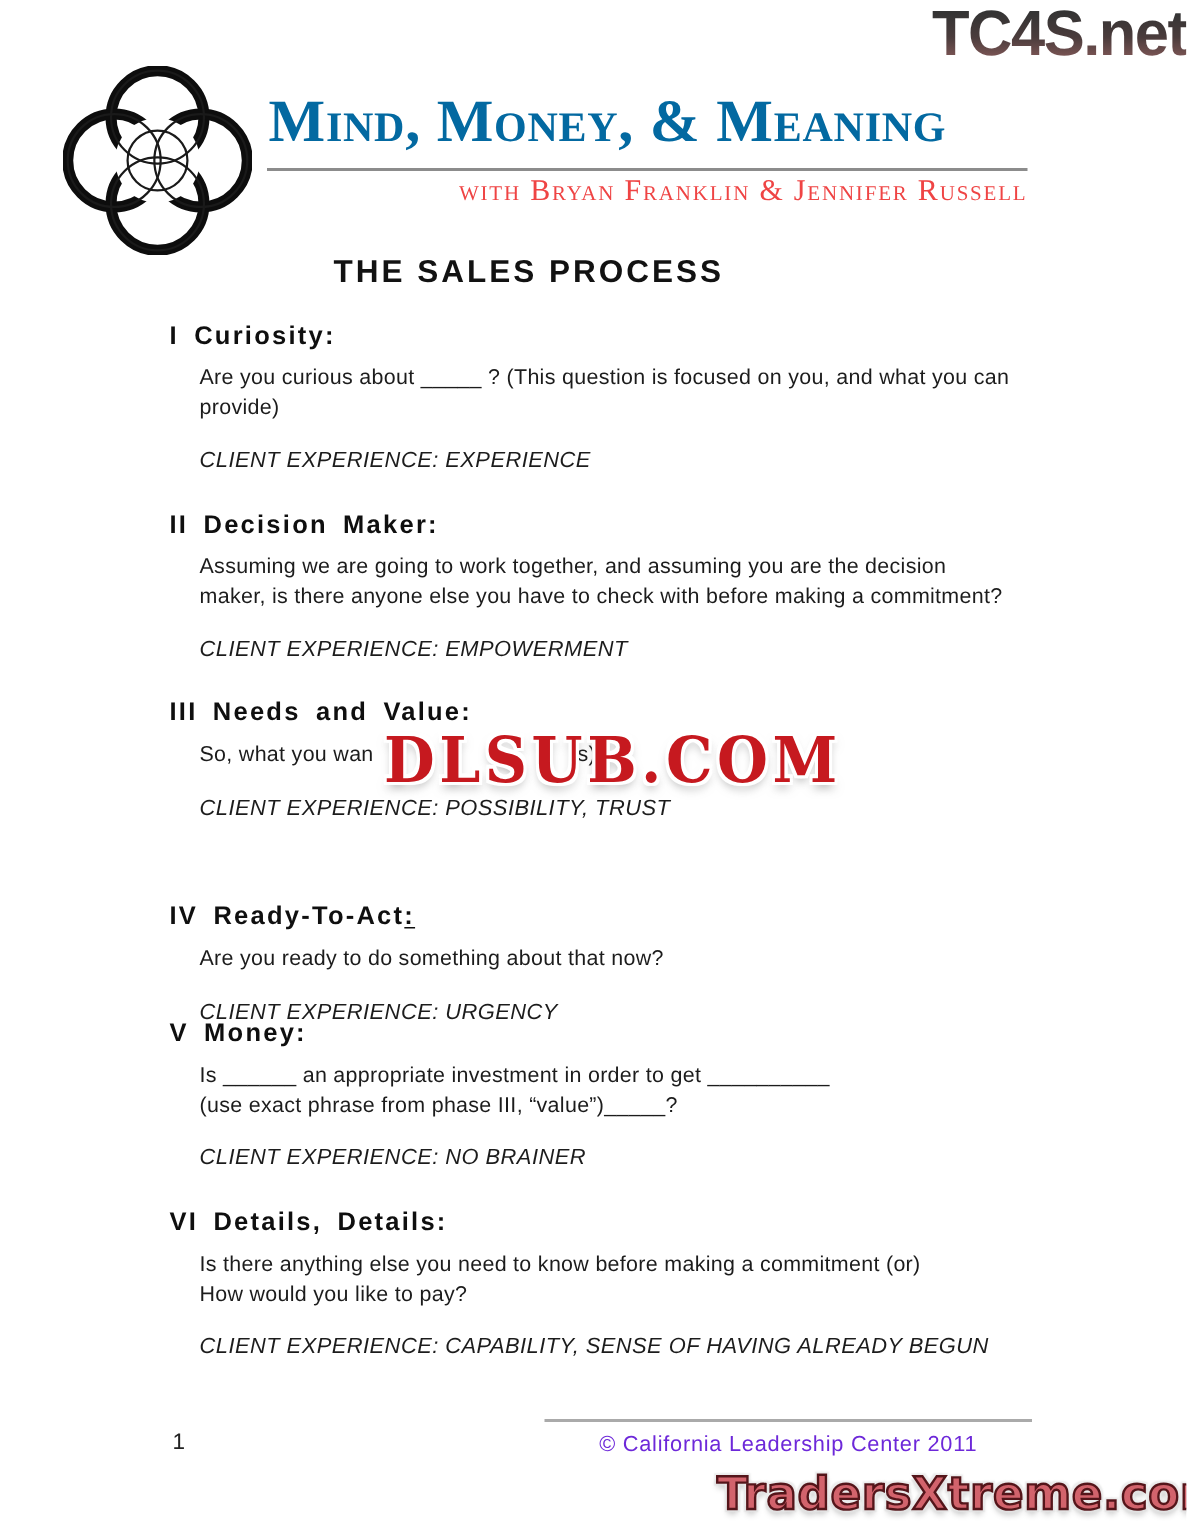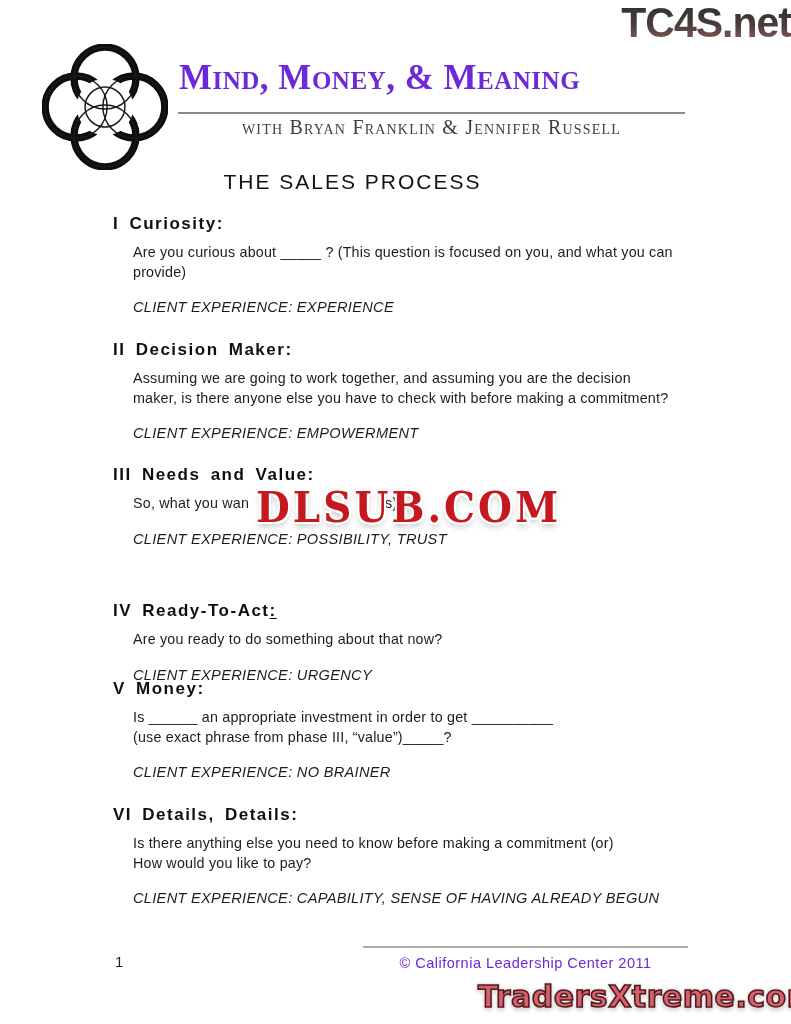--- a/index.html
+++ b/index.html
@@ -35,34 +35,34 @@
       -2px -2px 1px rgba(235,235,235,0.95), 2px -2px 1px rgba(235,235,235,0.95),
       -2px 2px 1px rgba(225,225,225,0.95), 2px 2px 1px rgba(225,225,225,0.95),
       0 3px 4px rgba(0,0,0,0.25);
   }
 
   
   .logo{position:absolute;left:42px;top:44px;width:126px;height:126px;}
   .brand-title{
     position:absolute;left:179px;top:60px;width:506px;
     font-family:"Liberation Serif",serif;font-variant:small-caps;
-    font-weight:600;font-size:35px;line-height:1.05;color:#6d28d9;
+    font-weight:600;font-size:40px;line-height:1.05;color:#0369a1;
     letter-spacing:0.5px;white-space:nowrap;
   }
   .brand-rule{position:absolute;left:178px;top:112px;width:507px;height:2px;background:#8c8c8c;}
   .brand-subtitle{
-    position:absolute;left:178px;top:116px;width:507px;text-align:center;
+    position:absolute;left:178px;top:116px;width:507px;text-align:right;
     font-family:"Liberation Serif",serif;font-variant:small-caps;
-    font-size:20px;color:#404040;letter-spacing:1.2px;white-space:nowrap;
+    font-size:20px;color:#ef4444;letter-spacing:1.2px;white-space:nowrap;
   }
 
   
   .doc-title{
     position:absolute;left:0;top:170px;width:705px;text-align:center;
-    font-size:21px;font-weight:normal;letter-spacing:2px;color:#121212;white-space:nowrap;
+    font-size:21px;font-weight:bold;letter-spacing:2px;color:#121212;white-space:nowrap;
   }
   .section{position:absolute;left:113px;width:600px;}
   .sec-heading{
     margin:0;font-size:17px;font-weight:bold;letter-spacing:1.5px;word-spacing:4px;
     color:#0f0f0f;line-height:20px;
   }
   .sec-heading .u{text-decoration:underline;text-underline-offset:2px;}
   .sec-body{
     margin:9px 0 0 20px;font-size:14.3px;line-height:19.5px;
     letter-spacing:0.2px;color:#1c1c1c;white-space:pre-line;

